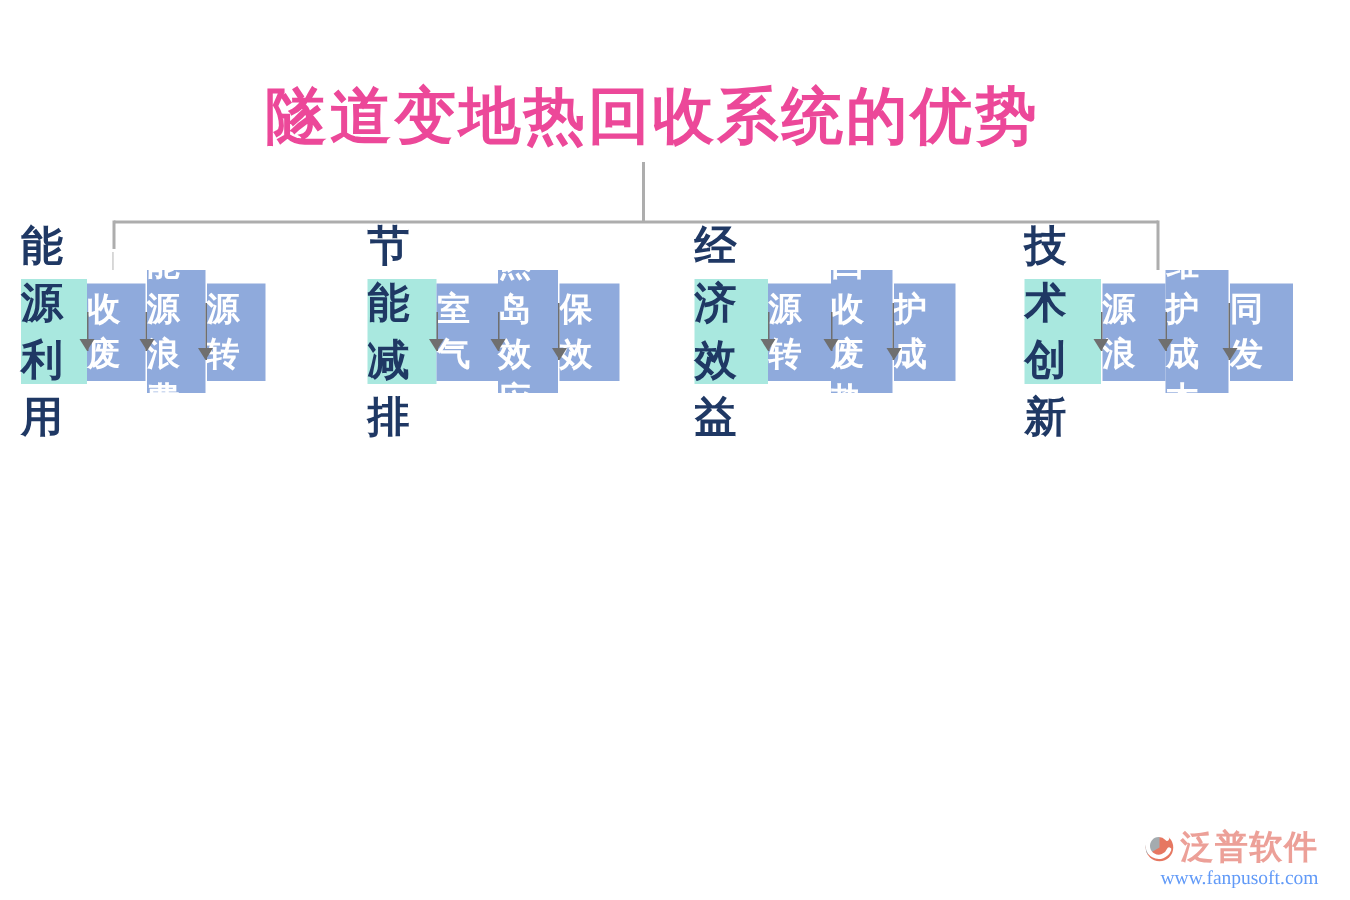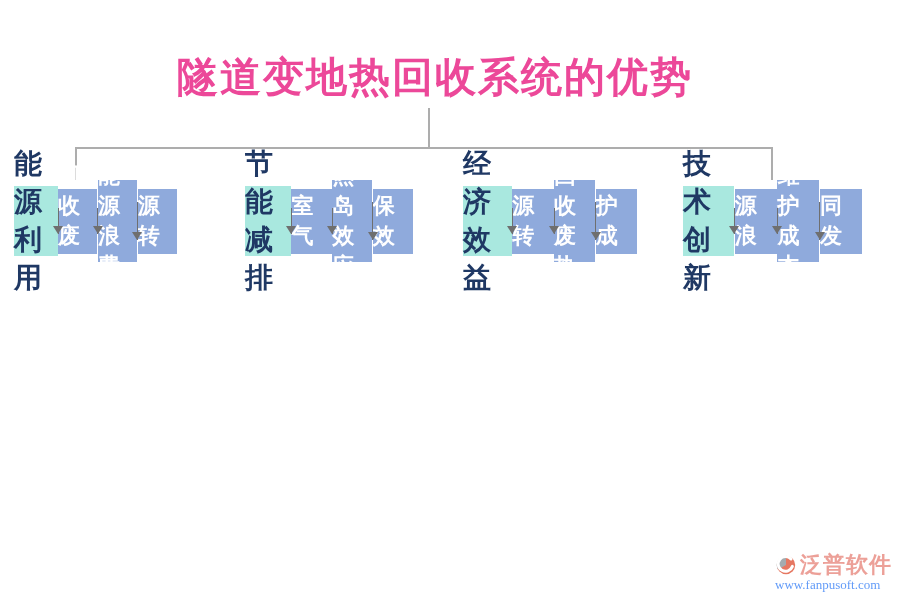--- a/index.html
+++ b/index.html
@@ -65,21 +65,22 @@
     position:absolute;
     bottom:0;left:50%;
     transform:translateX(-50%);
     width:0;height:0;
     border-left:5px solid transparent;
     border-right:5px solid transparent;
     border-top:8px solid #6F6F6F;
   }
   .watermark{
     position:absolute;
-    right:8px;bottom:8px;
+    right:21px;bottom:8px;
+    text-align:right;
     opacity:0.8;
     line-height:1.1;
   }
   .wm-row{
     display:flex;
     align-items:center;
     justify-content:flex-end;
     gap:3px;
   }
   .wm-name{

